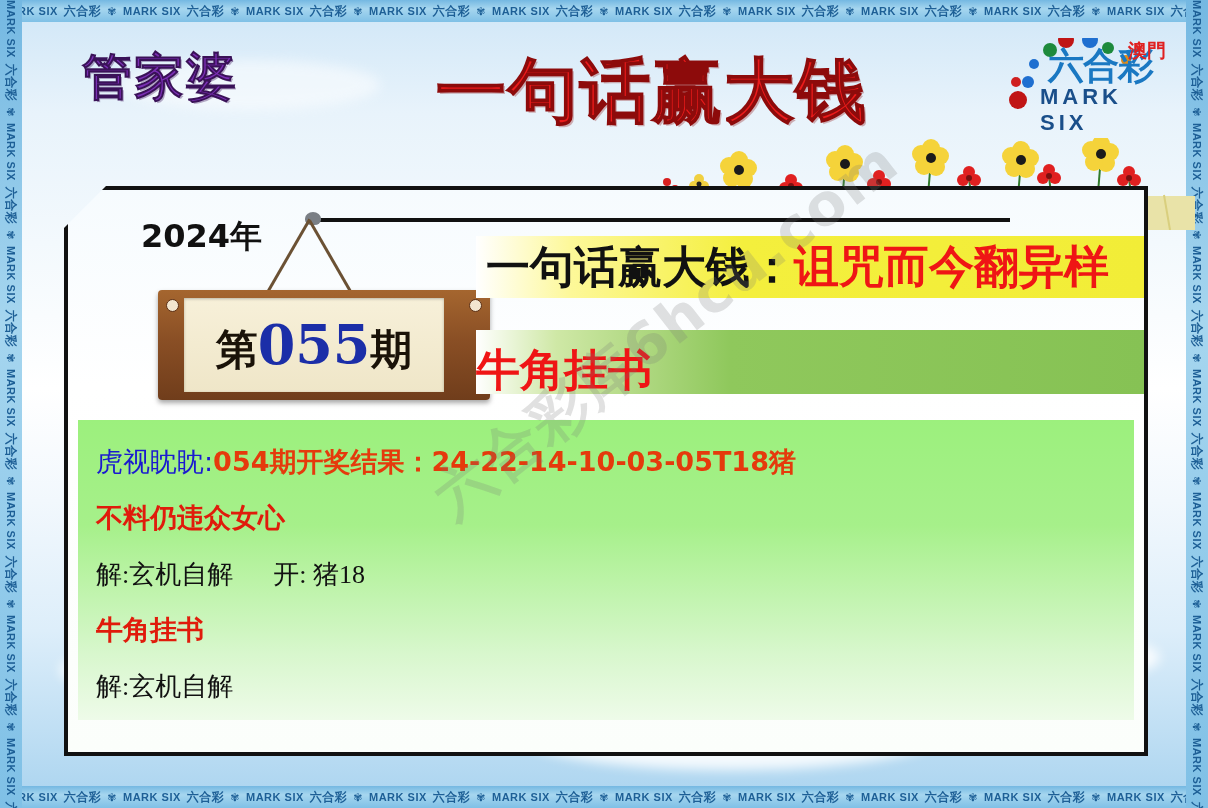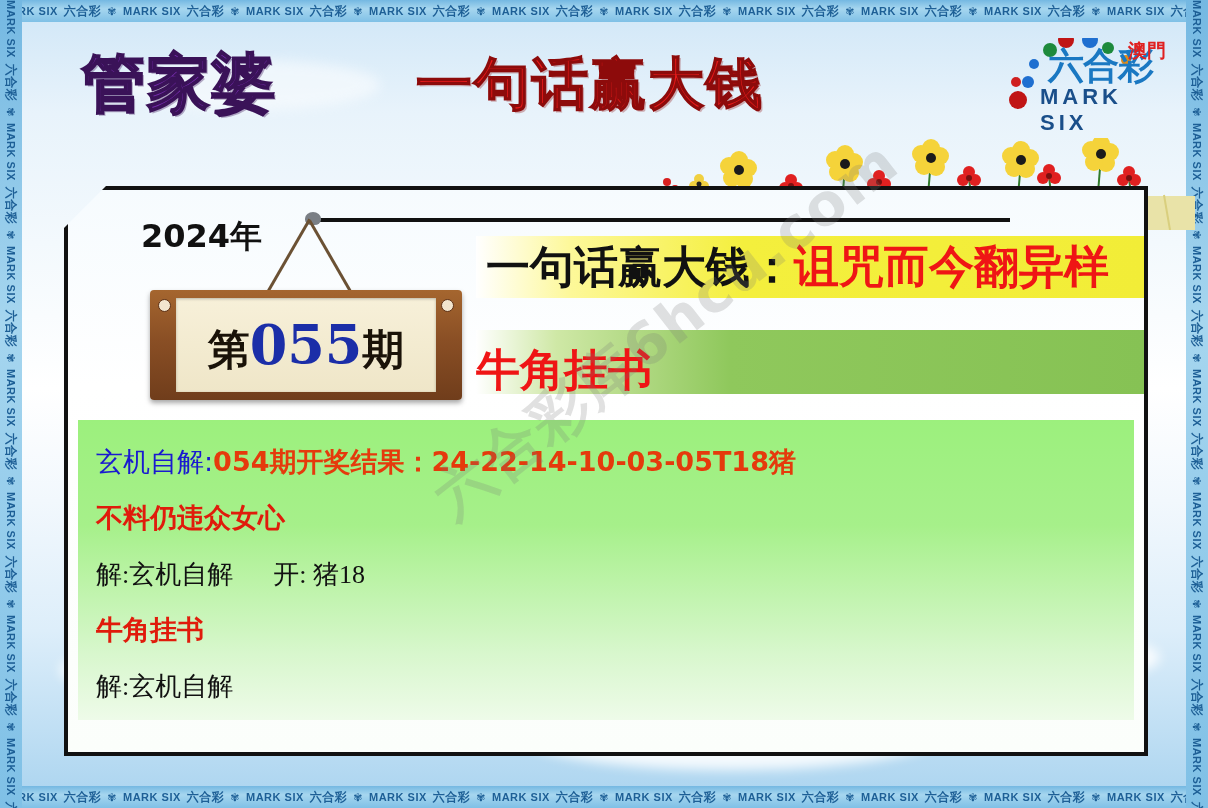--- a/index.html
+++ b/index.html
@@ -32,30 +32,30 @@
              transform-origin:0 0;}
   .bar.left .vert-wrap{transform:rotate(90deg) translateY(-22px);}
   .bar.right .vert-wrap{transform:rotate(90deg) translateY(-22px);}
   .bar .tok{margin-right:6px;}
   .bar .cn{font-size:12px;}
   .bar .fl{font-size:11px;}
 
   
   .hdr-title{
     position:absolute;left:82px;top:52px;
-    font-size:63px;font-weight:bold;line-height:1;
+    font-size:50px;font-weight:normal;line-height:1;
     color:#7b2fb5;
     font-family:"DejaVu Sans","Liberation Sans",sans-serif;
     -webkit-text-stroke:2px #3a1258;
     text-shadow:2px 2px 0 rgba(60,20,90,.35);
     letter-spacing:2px;
   }
   .hdr-slogan{
-    position:absolute;left:416px;top:56px;
-    font-size:56px;font-weight:bold;line-height:1;
+    position:absolute;left:436px;top:56px;
+    font-size:70px;font-weight:bold;line-height:1;
     color:#ec1b1b;
     font-family:"DejaVu Sans","Liberation Sans",sans-serif;
     -webkit-text-stroke:1.5px #8d0b0b;
     text-shadow:2px 2px 0 rgba(140,10,10,.3);
     letter-spacing:2px;
   }
   
   .logo{position:absolute;right:34px;top:38px;width:170px;height:80px;}
   .logo .cn{
     position:absolute;left:44px;top:4px;font-size:36px;font-weight:bold;
@@ -88,25 +88,26 @@
     font-family:"DejaVu Sans","Liberation Sans",sans-serif;
     margin-left:28px;
   }
 
   
   .hang{position:absolute;left:150px;top:200px;width:330px;height:205px;}
   .hang .rodline{position:absolute;left:160px;top:18px;width:700px;height:4px;background:#111;}
   .hang .knob{position:absolute;left:155px;top:12px;width:16px;height:13px;background:#7a7f85;border-radius:50% 50% 40% 40%;}
   .hang .rope{position:absolute;background:#6b5134;height:3px;transform-origin:0 0;}
   .board{
-    position:absolute;left:0;top:90px;width:312px;height:110px;
+    position:absolute;left:8px;top:90px;width:312px;height:110px;
     background:linear-gradient(180deg,#9a5c2a 0%,#7d4520 40%,#norm 41%,#6e3c1b 100%);
     background:linear-gradient(180deg,#a5662f 0%,#8a4f25 45%,#703d1b 100%);
     border-radius:4px;
     box-shadow:0 3px 5px rgba(0,0,0,.35);
+    padding-left:20px;
   }
   .board .paper{
     position:absolute;left:26px;top:8px;width:260px;height:94px;
     background:linear-gradient(180deg,#f7f0d9 0%,#efe6c8 100%);
     box-shadow:0 1px 3px rgba(0,0,0,.25) inset;
   }
   .board .hole{position:absolute;width:11px;height:11px;border-radius:50%;
     background:#f2e5cf;border:1px solid #5d3015;top:9px;}
   .board .hole.l{left:8px;}
   .board .hole.r{right:8px;}
@@ -369,21 +370,21 @@
     <span class="lab">一句话赢大钱：</span>
     <span class="val">诅咒而今翻异样</span>
   </div>
 
   <div class="band-g">
     <span class="val">牛角挂书</span>
   </div>
 
   <div class="content">
     <div class="row">
-      <span class="k">玄机自解:</span>
+      <span class="k">虎视眈眈:</span>
       <span class="v">054期开奖结果：24-22-14-10-03-05T18猪</span>
     </div>
     <div class="row">
       <span class="v red2">不料仍违众女心</span>
     </div>
     <div class="row">
       <span class="plain">解:玄机自解</span>
       <span class="gap"></span>
       <span class="plain">开: 猪18</span>
     </div>

